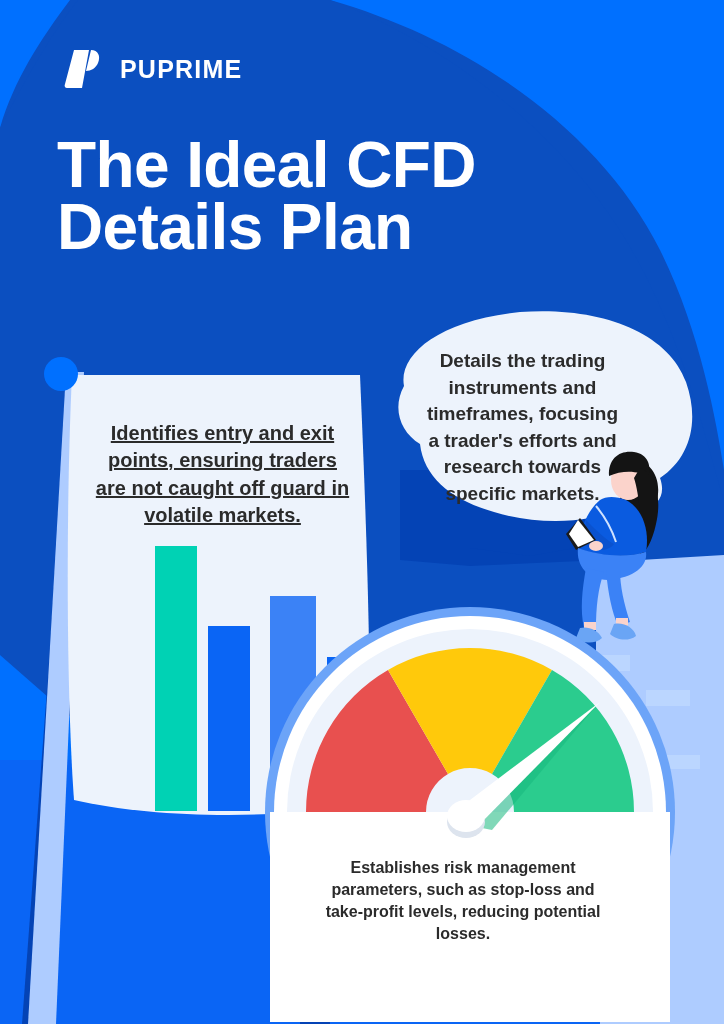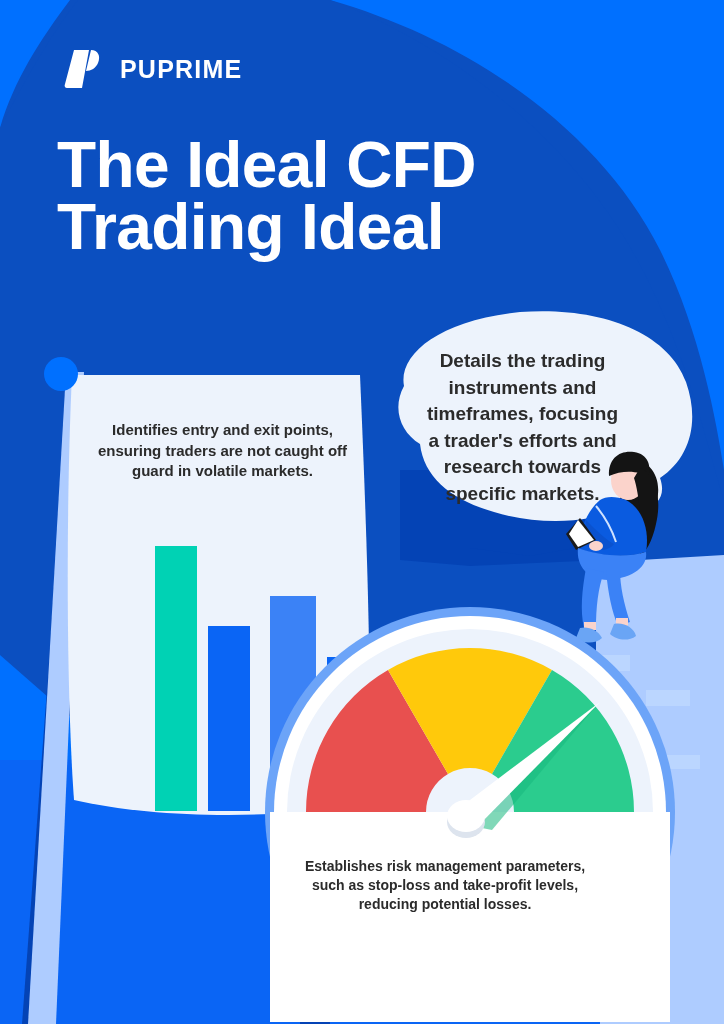--- a/index.html
+++ b/index.html
@@ -10,23 +10,23 @@
   .txt{position:absolute;text-align:center;color:#2b2b2b;font-weight:bold;}
 
   #brand{position:absolute;left:60px;top:46px;display:flex;align-items:center;gap:14px;}
   #brand .mark{width:46px;height:46px;position:relative;}
   #brand .word{color:#ffffff;font-size:25px;font-weight:bold;letter-spacing:1.2px;}
 
   #title{position:absolute;left:57px;top:134px;width:560px;color:#ffffff;
          font-size:64px;line-height:0.97;font-weight:bold;letter-spacing:-0.6px;}
   #title .l{display:block;}
 
-  #chartText{left:95px;top:420px;width:255px;font-size:15px;line-height:1.37;}
+  #chartText{left:95px;top:420px;width:255px;font-size:20px;line-height:1.37;text-decoration:underline;}
   #bubbleText{left:420px;top:348px;width:205px;font-size:19px;line-height:1.40;}
-  #gaugeText{left:300px;top:857px;width:290px;font-size:14px;line-height:1.37;}
+  #gaugeText{left:318px;top:857px;width:290px;font-size:16px;line-height:1.37;}
 </style>
 </head>
 <body>
 
 <div id="poster">
 
   <svg class="layer" viewBox="0 0 724 1024">
     <rect x="0" y="0" width="724" height="1024" fill="#0B4FC0"></rect>
 
     <path d="M0 0 H70 C40 40 14 80 0 128 Z" fill="#0070FF"></path>
@@ -139,20 +139,20 @@
       <svg viewBox="0 0 46 46" width="46" height="46">
         <path d="M14 4 H29 L22 42 H7 C5 42 4 40 5 38 Z" fill="#FFFFFF"></path>
         <path d="M31 4 C38 4 41 10 38 17 C36 22 31 25 26 25 L31 4 Z" fill="#FFFFFF"></path>
       </svg>
     </span>
     <span class="word">PUPRIME</span>
   </div>
 
   <div id="title">
     <span class="l">The Ideal CFD</span>
-    <span class="l">Trading Ideal</span>
+    <span class="l">Details Plan</span>
   </div>
 
   <div class="txt" id="chartText">Identifies entry and exit points, ensuring traders are not caught off guard in volatile markets.</div>
   <div class="txt" id="bubbleText">Details the trading instruments and timeframes, focusing a trader's efforts and research towards specific markets.</div>
   <div class="txt" id="gaugeText">Establishes risk management parameters, such as stop-loss and take-profit levels, reducing potential losses.</div>
 
 </div>
 
 </body></html>

